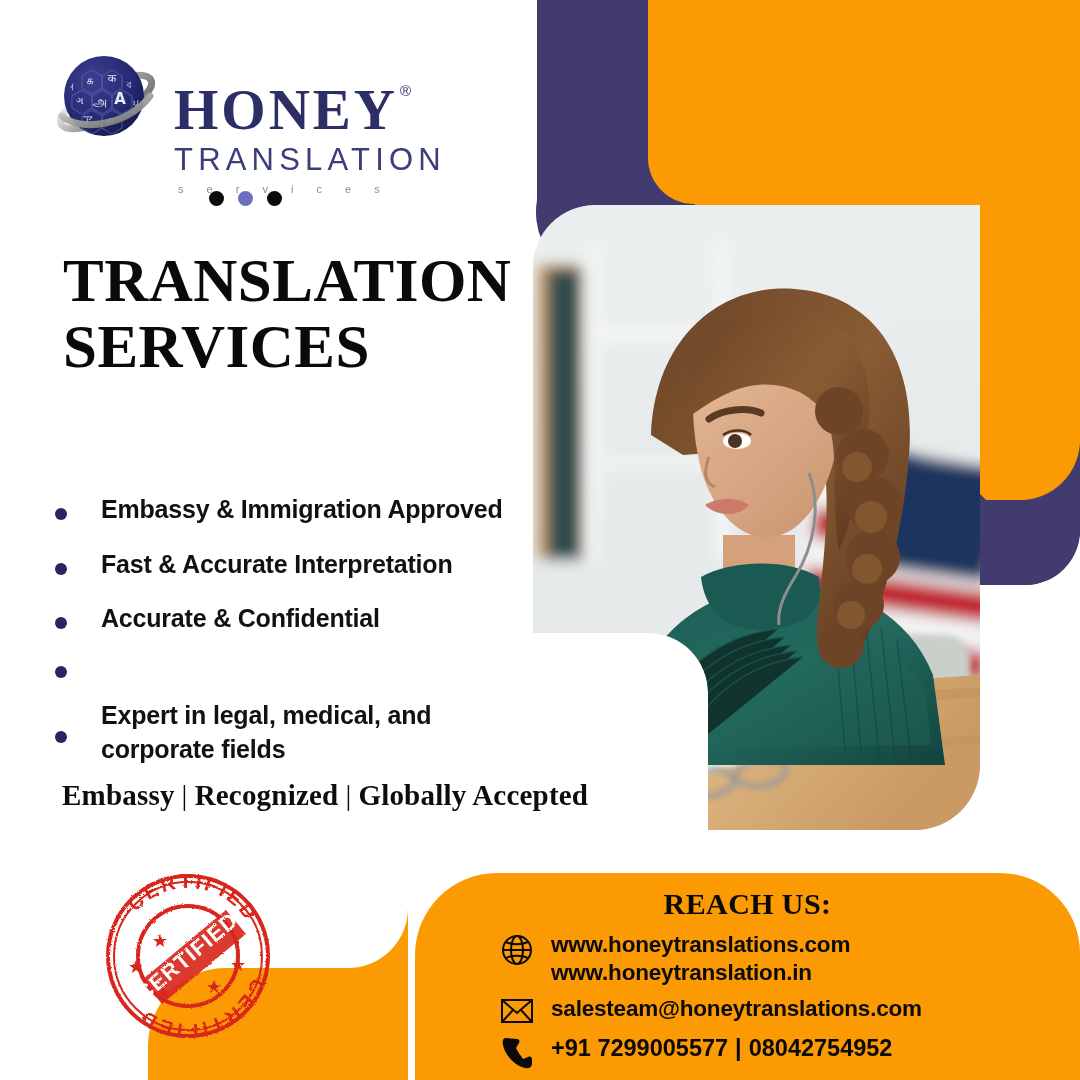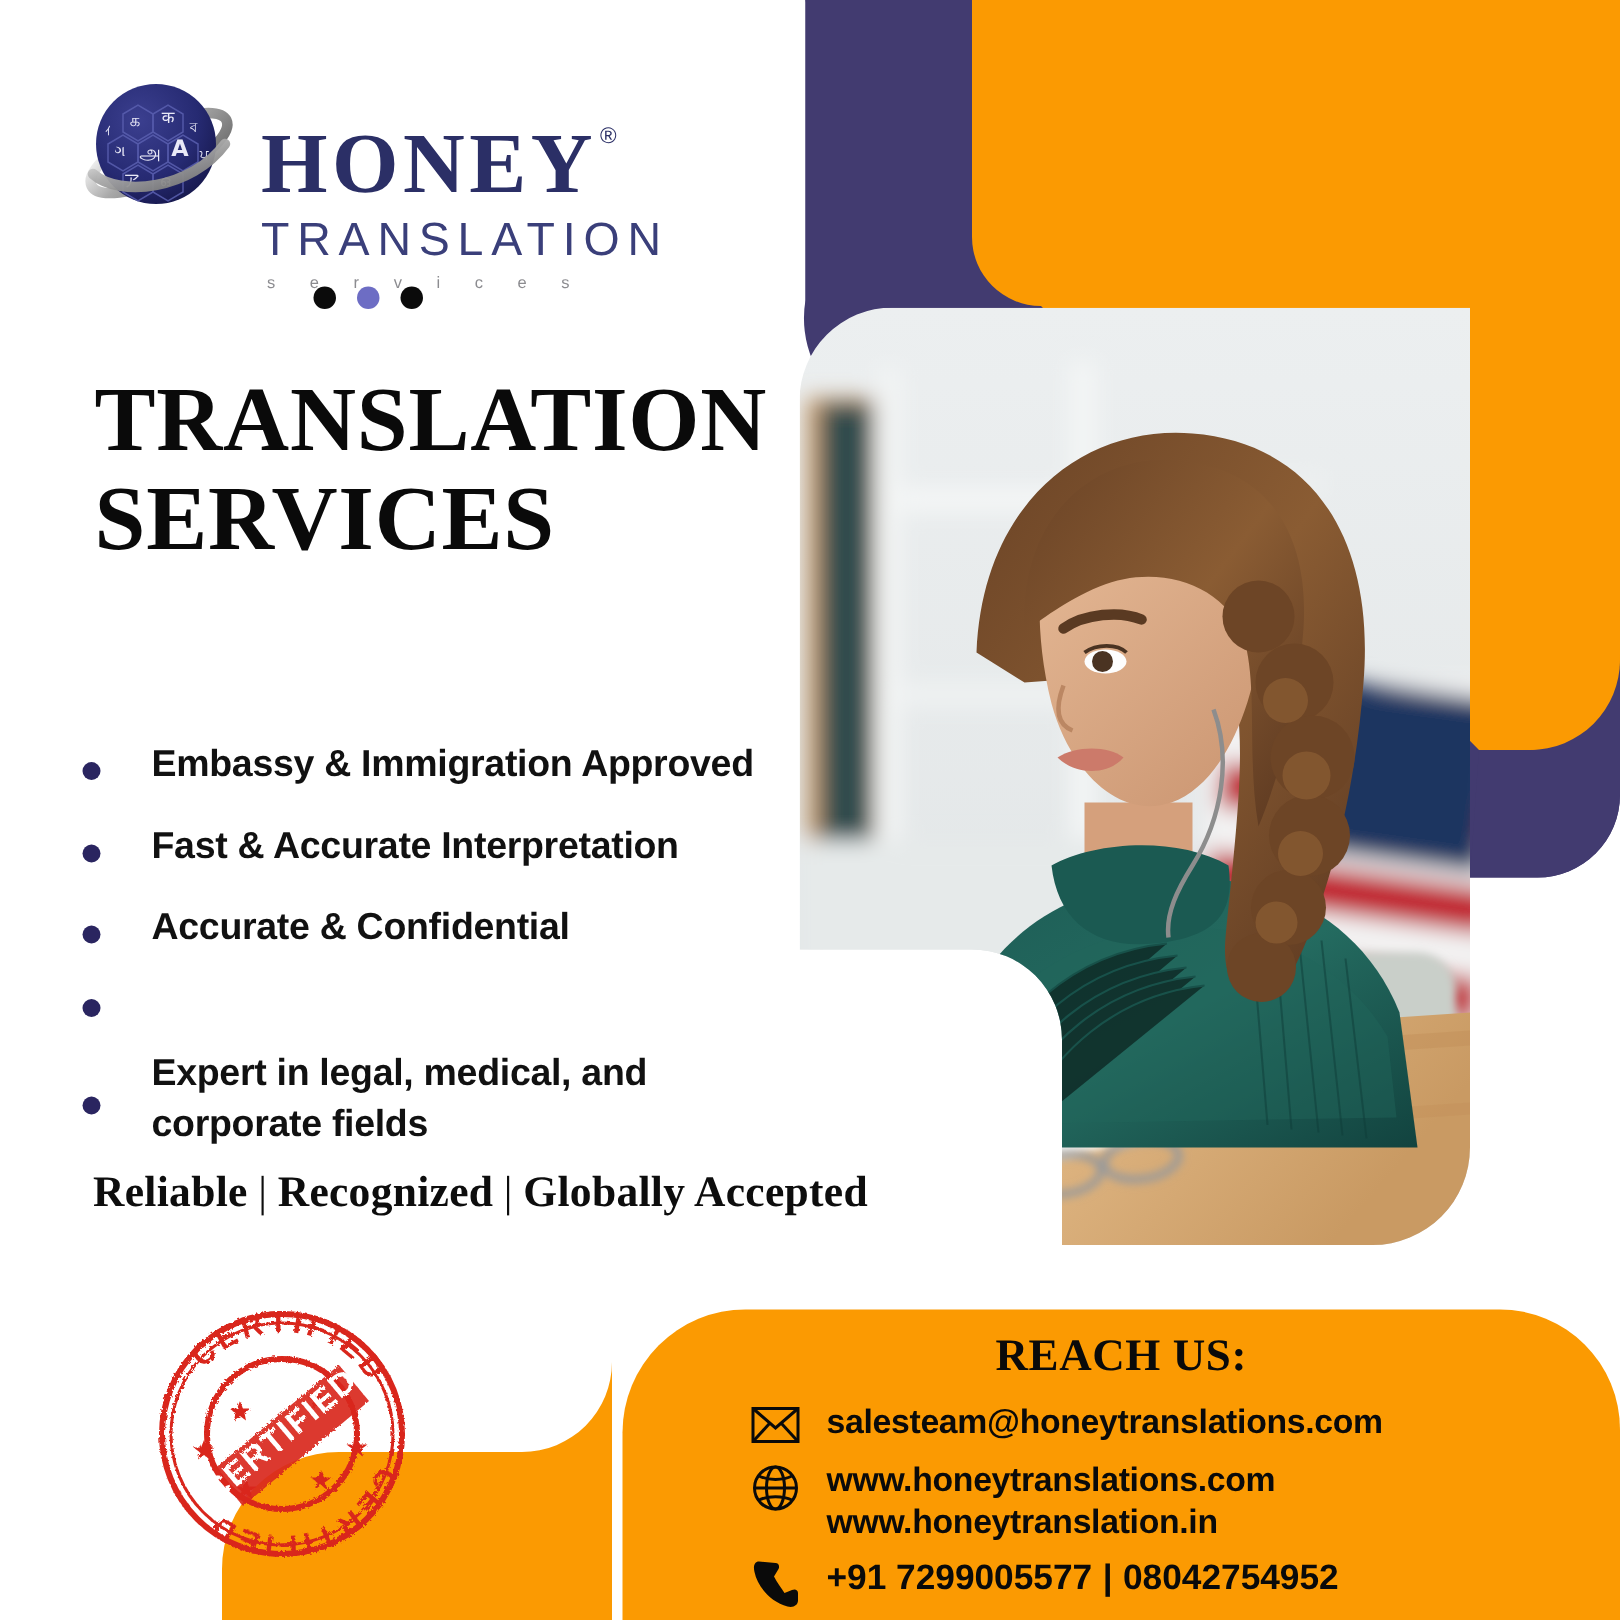--- a/index.html
+++ b/index.html
@@ -439,21 +439,21 @@
     <div class="b-row">
       <span class="b-dot"></span>
     </div>
     <div class="b-row">
       <span class="b-dot"></span>
       <span class="b-text" style="max-width:360px;display:inline-block">Expert in legal, medical, and corporate fields</span>
     </div>
   </div>
 
   <div class="tagline">
-    <span>Reliable</span><span class="tag-sep">|</span><span>Recognized</span><span class="tag-sep">|</span><span>Globally Accepted</span>
+    <span>Embassy</span><span class="tag-sep">|</span><span>Recognized</span><span class="tag-sep">|</span><span>Globally Accepted</span>
   </div>
 
   <div class="stamp">
     <svg viewBox="0 0 176 176" xmlns="http://www.w3.org/2000/svg">
       <defs>
         <path id="arcTop" d="M20,88 A68,68 0 0 1 156,88"></path>
         <path id="arcBot" d="M156,88 A68,68 0 0 1 20,88"></path>
         <filter id="rough">
           <feTurbulence type="fractalNoise" baseFrequency="0.55" numOctaves="3" result="n"></feTurbulence>
           <feDisplacementMap in="SourceGraphic" in2="n" scale="2.6"></feDisplacementMap>
@@ -483,49 +483,49 @@
         </g>
 
         <text x="88" y="96" text-anchor="middle" transform="rotate(-40 88 90)" font-family="'Liberation Sans', sans-serif" font-weight="700" font-size="22" fill="#ffffff" letter-spacing="1">CERTIFIED</text>
       </g>
     </svg>
   </div>
 
   <div class="contact">
     <div class="contact-head">REACH US:</div>
     <div class="c-rows">
-
-      <div class="c-row" style="margin-top:3px">
-        <span class="c-ico">
-          <svg width="34" height="28" viewBox="0 0 34 28" fill="none" stroke="#0a0a0a" stroke-width="2">
-            <rect x="2" y="3" width="30" height="22"></rect>
-            <path d="M2,3 L17,16 L32,3"></path>
-            <path d="M2,25 L13,13"></path>
-            <path d="M32,25 L21,13"></path>
-          </svg>
-        </span>
-        <span class="c-txt">salesteam@honeytranslations.com</span>
-      </div>
 
       <div class="c-row">
         <span class="c-ico">
           <svg width="34" height="34" viewBox="0 0 34 34" fill="none" stroke="#0a0a0a" stroke-width="2">
             <circle cx="17" cy="17" r="14"></circle>
             <ellipse cx="17" cy="17" rx="6" ry="14"></ellipse>
             <line x1="3" y1="17" x2="31" y2="17"></line>
             <path d="M6,9 C12,12 22,12 28,9"></path>
             <path d="M6,25 C12,22 22,22 28,25"></path>
           </svg>
         </span>
         <span class="c-txt">
           <span>www.honeytranslations.com</span>
           <span class="line2">www.honeytranslation.in</span>
         </span>
       </div>
 
+      <div class="c-row" style="margin-top:3px">
+        <span class="c-ico">
+          <svg width="34" height="28" viewBox="0 0 34 28" fill="none" stroke="#0a0a0a" stroke-width="2">
+            <rect x="2" y="3" width="30" height="22"></rect>
+            <path d="M2,3 L17,16 L32,3"></path>
+            <path d="M2,25 L13,13"></path>
+            <path d="M32,25 L21,13"></path>
+          </svg>
+        </span>
+        <span class="c-txt">salesteam@honeytranslations.com</span>
+      </div>
+
       <div class="c-row" style="margin-top:5px">
         <span class="c-ico">
           <svg width="32" height="34" viewBox="0 0 32 34" fill="#0a0a0a">
             <path d="M5,2 C2,2 1,5 2,9 C4,19 13,29 24,32 C28,33 31,31 31,28
                      L31,23 C31,21 29,20 27,21 L22,23 C20,20 17,16 15,12
                      L18,7 C19,5 18,3 16,3 Z"></path>
           </svg>
         </span>
         <span class="c-txt c-phone"><span>+91 7299005577</span><span class="ph-sep">|</span><span>08042754952</span></span>
       </div>

